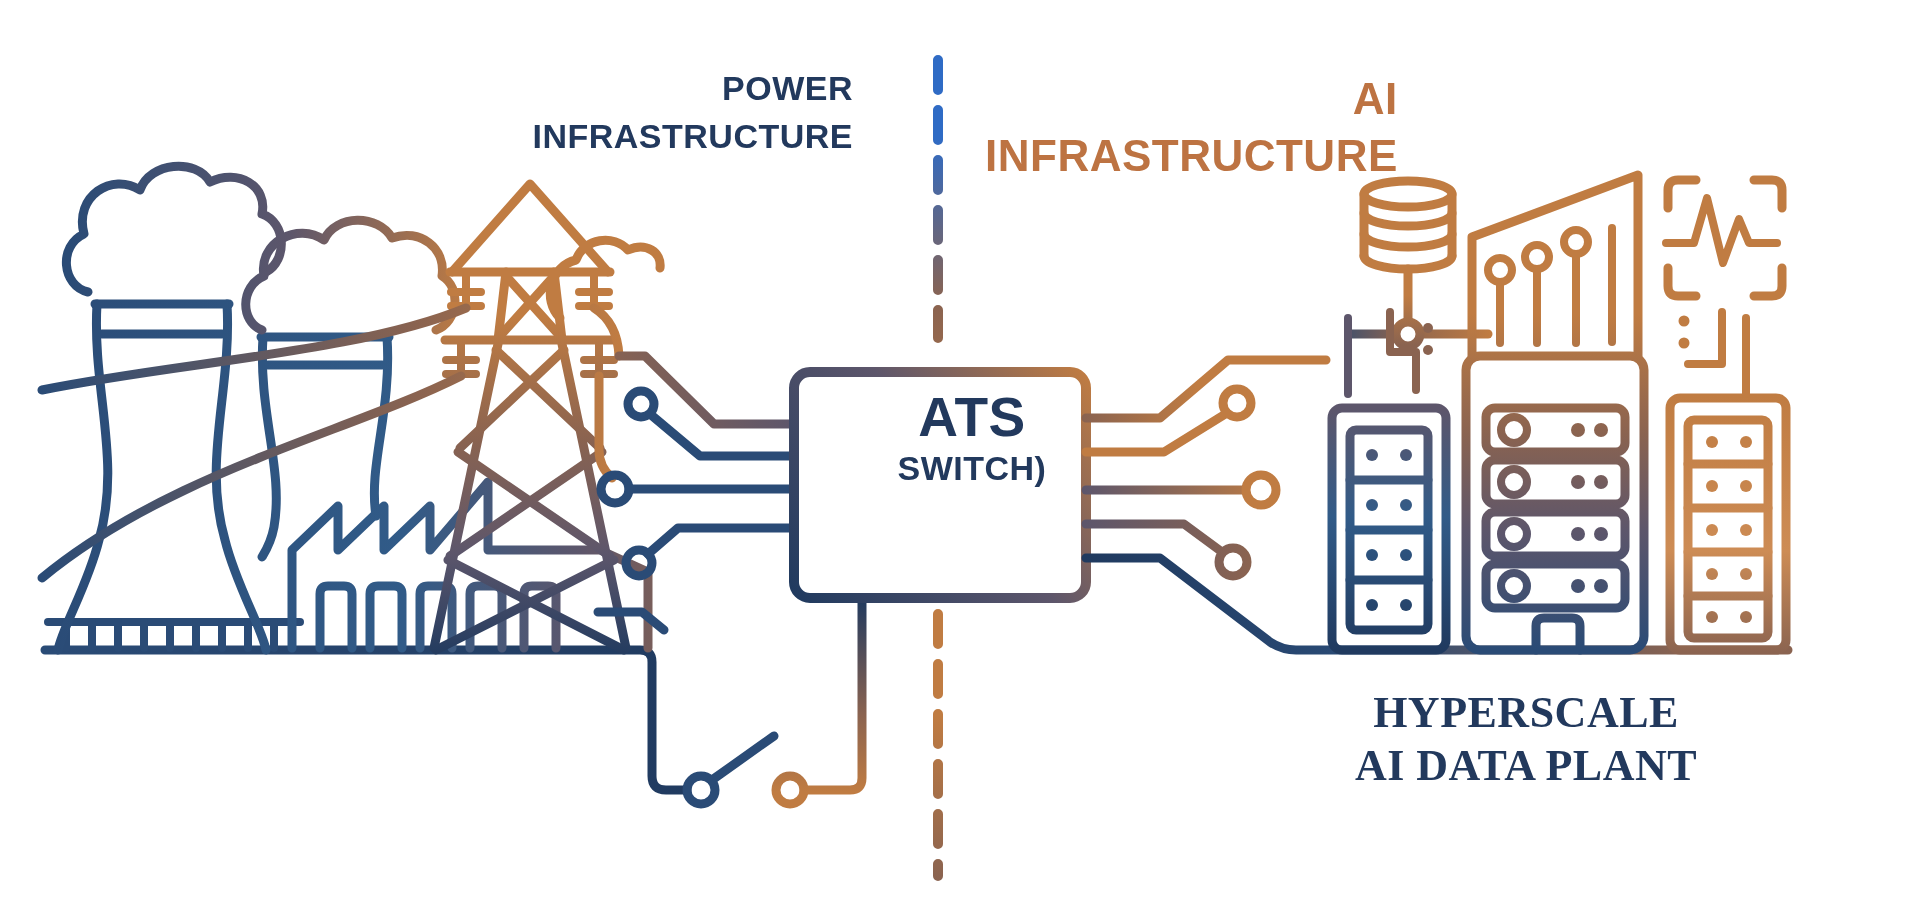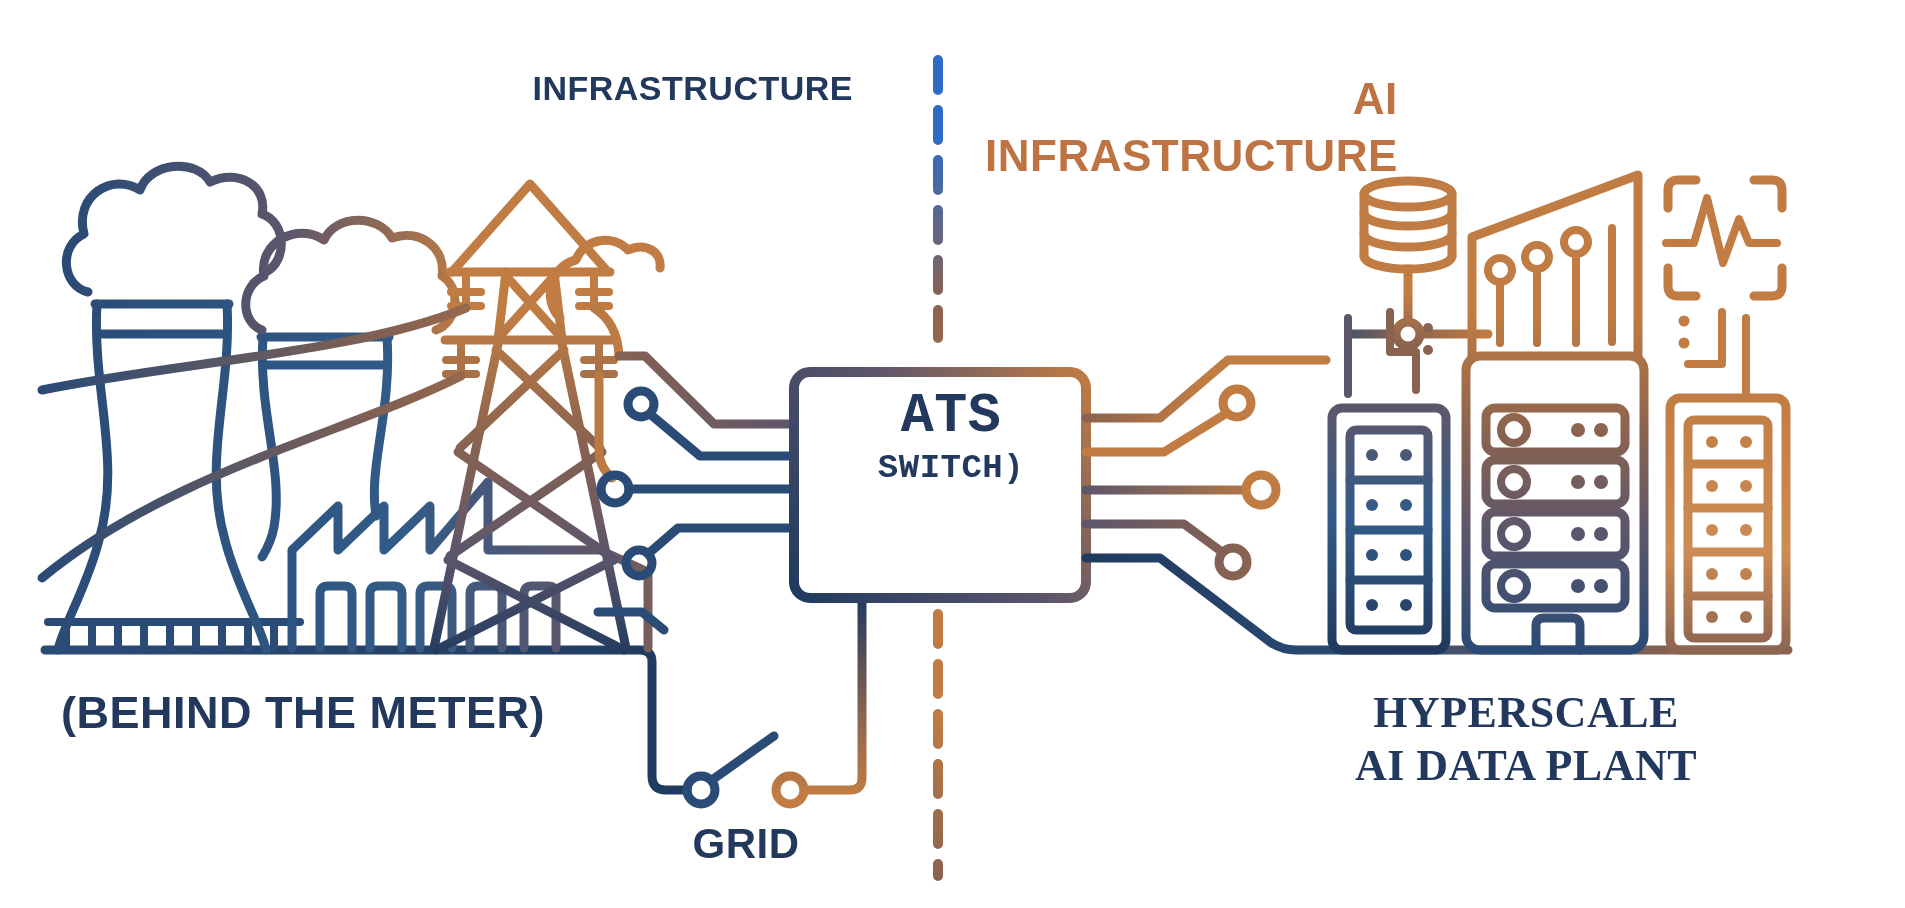--- a/index.html
+++ b/index.html
@@ -8,21 +8,21 @@
     --c-textnavy:#22395d; --c-textcopper:#bd7342; --c-white:#ffffff;
   }
   html,body{margin:0;padding:0;}
   body{background:var(--c-white);font-family:"Liberation Sans", sans-serif;}
   #stage{position:relative;width:1905px;height:908px;background:var(--c-white);overflow:hidden;}
   #art{position:absolute;left:0;top:0;}
   .lbl{position:absolute;font-weight:bold;letter-spacing:.5px;white-space:nowrap;}
   .lbl div{white-space:nowrap;}
   #lbl-power-title{right:1052px;top:64px;text-align:right;font-size:34px;line-height:48px;color:var(--c-textnavy);}
   #lbl-ai-title{left:985px;top:40px;text-align:right;font-size:44px;line-height:57px;color:var(--c-textcopper);margin-top:30px;}
-  #lbl-ats{left:805px;top:388px;width:292px;text-align:center;color:var(--c-textnavy);font-family:Liberation Mono, monospace;}
+  #lbl-ats{left:826px;top:388px;width:292px;text-align:center;color:var(--c-textnavy);}
   #lbl-ats .ats-big{font-size:55px;line-height:58px;}
   #lbl-ats .ats-sub{font-size:34px;line-height:45px;}
   #lbl-plant{left:53px;top:686px;width:500px;text-align:center;font-size:45px;line-height:53px;color:var(--c-textnavy);}
   #lbl-dc{left:1276px;top:686px;width:500px;text-align:center;font-size:44px;line-height:53px;color:var(--c-textnavy);font-family:Liberation Serif, serif;}
   #lbl-grid{left:645px;top:820px;width:202px;text-align:center;font-size:42px;color:var(--c-textnavy);}
   
   .k{fill:none;stroke-linecap:round;stroke-linejoin:round;stroke-width:9;}
   .k8{stroke-width:8;} .k10{stroke-width:10;}
   .s-navy{stroke:var(--c-navy);}
   .s-copper{stroke:var(--c-copper);} .s-brown{stroke:var(--c-brown);} .s-steel{stroke:var(--c-steel);}
@@ -340,37 +340,36 @@
       <g class="k s-copper">
         <circle class="f-copper" stroke="none" cx="1684" cy="321" r="5.5"></circle>
         <circle class="f-copper" stroke="none" cx="1684" cy="343" r="5.5"></circle>
         <path class="k8" d="M 1722,312 V 364 H 1688"></path>
         <path class="k8" d="M 1746,318 V 394"></path>
       </g>
     </g>
   </svg>
 
   <div class="lbl" id="lbl-power-title">
+    <div>POWER</div>
     <div>INFRASTRUCTURE</div>
   </div>
 
   <div class="lbl" id="lbl-ai-title">
     <div>AI</div>
     <div>INFRASTRUCTURE</div>
   </div>
 
   <div class="lbl" id="lbl-ats">
     <div class="ats-big">ATS</div>
     <div class="ats-sub">SWITCH)</div>
   </div>
 
   <div class="lbl" id="lbl-plant">
-    <div>(BEHIND THE METER)</div>
   </div>
 
   <div class="lbl" id="lbl-dc">
     <div>HYPERSCALE</div>
     <div>AI DATA PLANT</div>
   </div>
 
-  <div class="lbl" id="lbl-grid">GRID</div>
 
 </div>
 
 </body></html>

